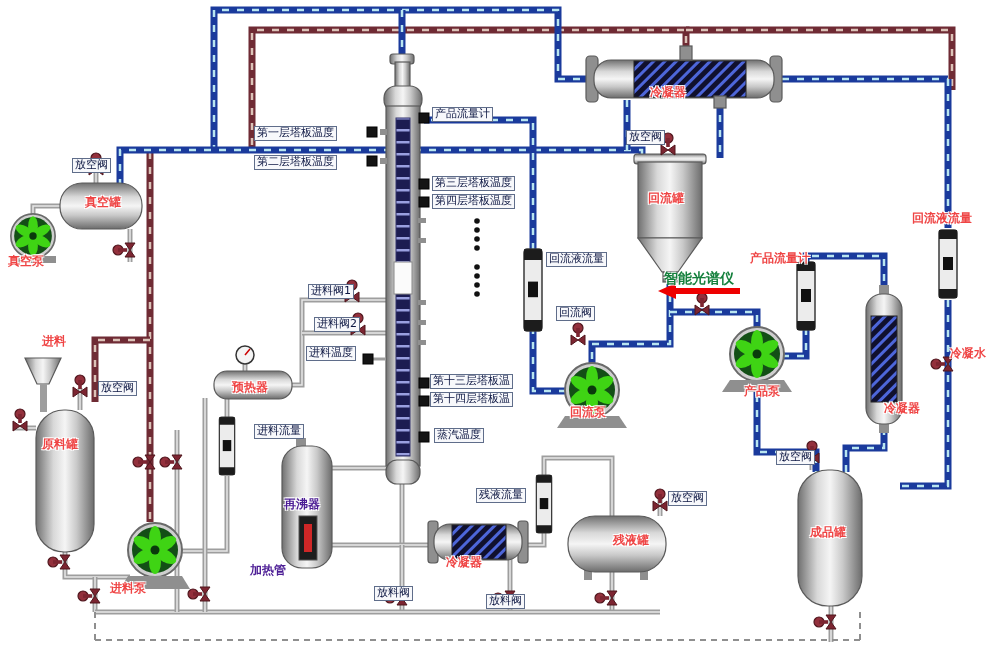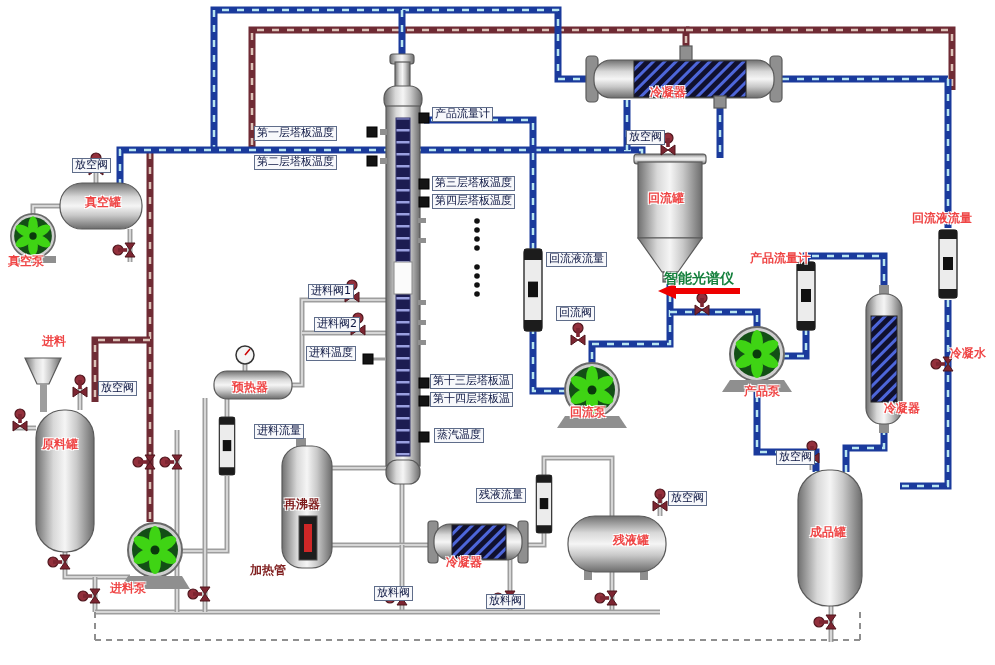--- a/index.html
+++ b/index.html
@@ -3,21 +3,21 @@
 <meta charset="utf-8">
 <style>
   html,body{margin:0;padding:0;background:#fff}
   #stage{position:relative;width:995px;height:665px;background:#fff;overflow:hidden;
          font-family:"DejaVu Sans","Liberation Sans",sans-serif}
   #stage svg{position:absolute;left:0;top:0}
   .lab{position:absolute;white-space:nowrap;line-height:1.15;z-index:5}
   .tag{font-size:11px;color:#0a1440;background:#f7f8fb;border:1px solid #5f6d8a;padding:0 2px}
   .eq{font-size:12px;font-weight:bold;color:#ef4444;
       text-shadow:1px 1px 0 #fff,-1px -1px 0 #fff,1px -1px 0 #fff,-1px 1px 0 #fff}
-  .red{color:#7f1d1d}
+  .red{color:#4c1d95}
   .ann{font-size:14px;font-weight:bold;color:#15803d;
        text-shadow:1px 1px 0 #fff,-1px -1px 0 #fff}
   
   .pB{stroke:#1a3a9c;stroke-width:7;fill:none}
   .pBd{stroke:#b9e6f0;stroke-width:2.5;stroke-dasharray:7 8;fill:none}
   .pM{stroke:#6f2b34;stroke-width:7;fill:none}
   .pMd{stroke:#dcc3b8;stroke-width:2.5;stroke-dasharray:7 8;fill:none}
   .pG{stroke:#9e9e9e;stroke-width:5;fill:none}
   .pGd{stroke:#e8e8e8;stroke-width:1.5;fill:none}
   .pDash{stroke:#8f8f8f;stroke-width:2;stroke-dasharray:6 5;fill:none}

